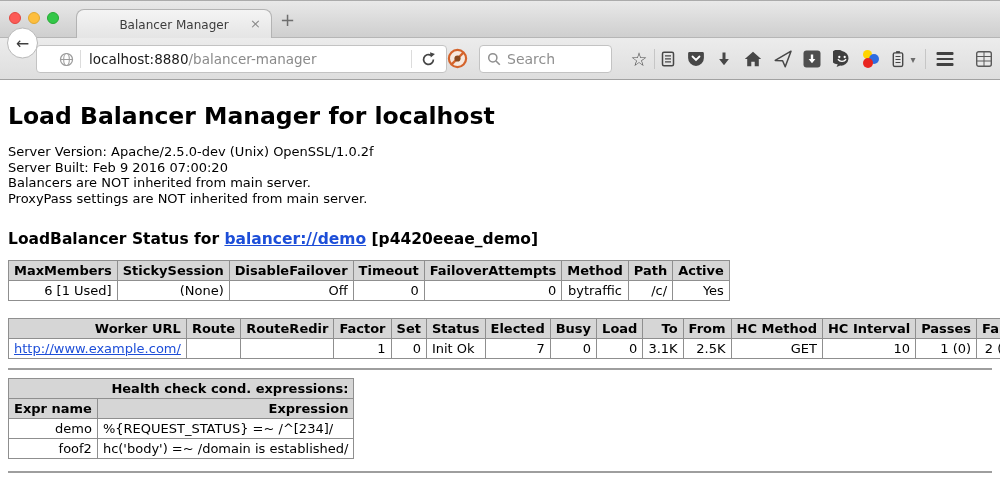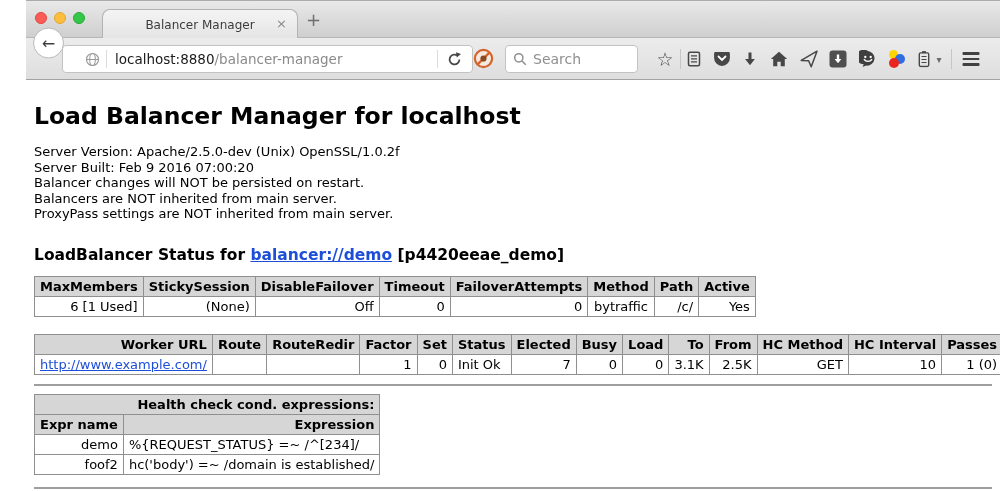--- a/index.html
+++ b/index.html
@@ -1,18 +1,18 @@
 <!DOCTYPE html>
 <html><head>
 <meta charset="utf-8">
 <style>
   * { margin:0; padding:0; box-sizing:border-box; }
   html,body { width:1000px; height:491px; overflow:hidden; background:#fff;
               font-family:"DejaVu Sans","Liberation Sans",sans-serif; }
-  .window { width:1000px; height:491px; position:relative;padding-left:26px; }
+  .window { width:1000px; height:491px; position:relative; }
 
   
   .titlebar { position:relative; height:38px;
     background:linear-gradient(#e9e9e9, #dadada 55%, #cfcfcf);
     border-top:1px solid #ababab; border-bottom:1px solid #b6b6b6; }
   .lights { position:absolute; left:9px; top:11px; display:flex; gap:7px; }
   .light { width:12px; height:12px; border-radius:50%; }
   .light.red    { background:#fc5b57; border:1px solid #e2463f; }
   .light.yellow { background:#fdbe3e; border:1px solid #e0a831; }
   .light.green  { background:#33c748; border:1px solid #27aa35; }
@@ -228,21 +228,20 @@
         </svg>
     </span>
   </div>
 
   <div class="content">
     <h1 class="page-title">Load Balancer Manager for localhost</h1>
 
     <div class="info-lines">
       <div>Server Version: Apache/2.5.0-dev (Unix) OpenSSL/1.0.2f</div>
       <div>Server Built: Feb 9 2016 07:00:20</div>
-      <div>Balancer changes will NOT be persisted on restart.</div>
       <div>Balancers are NOT inherited from main server.</div>
       <div>ProxyPass settings are NOT inherited from main server.</div>
     </div>
 
     <div class="balancer-heading">
       <span>LoadBalancer Status for </span><a class="plink" href="#">balancer://demo</a><span> [p4420eeae_demo]</span>
     </div>
 
     <table class="tbl-balancer">
       <colgroup>

